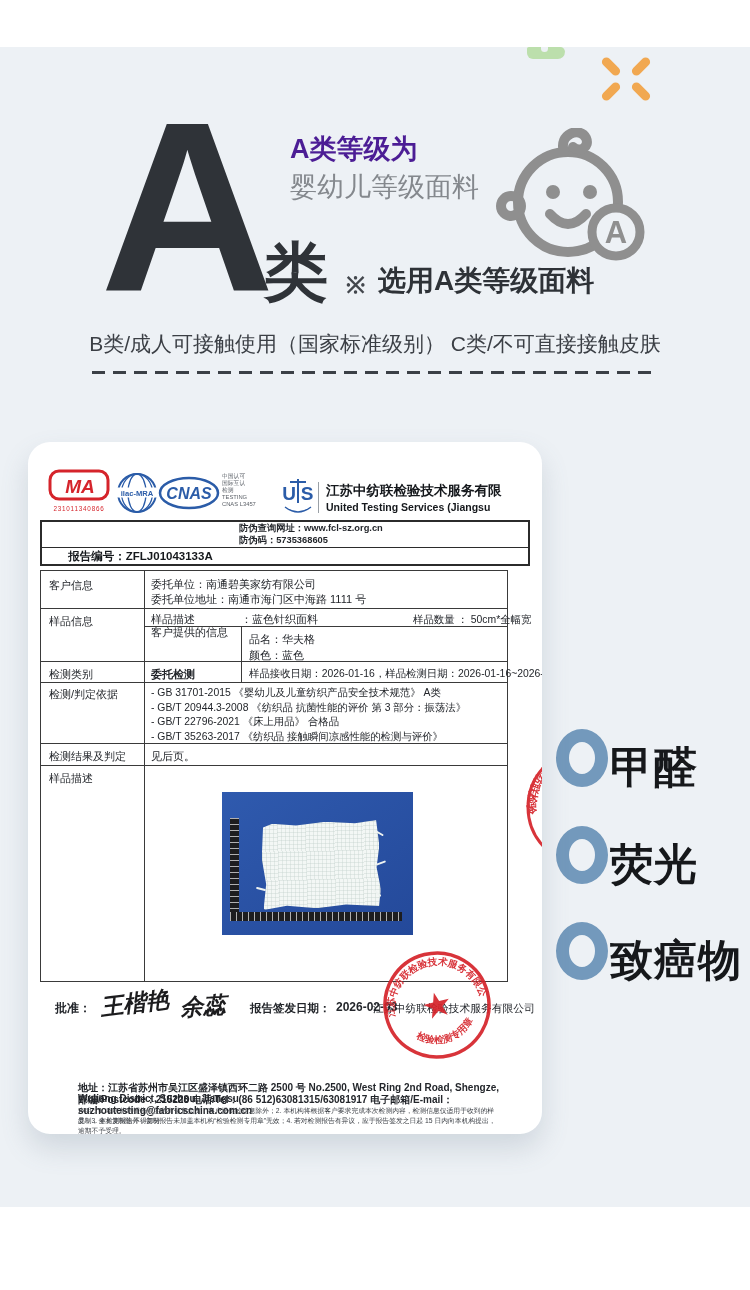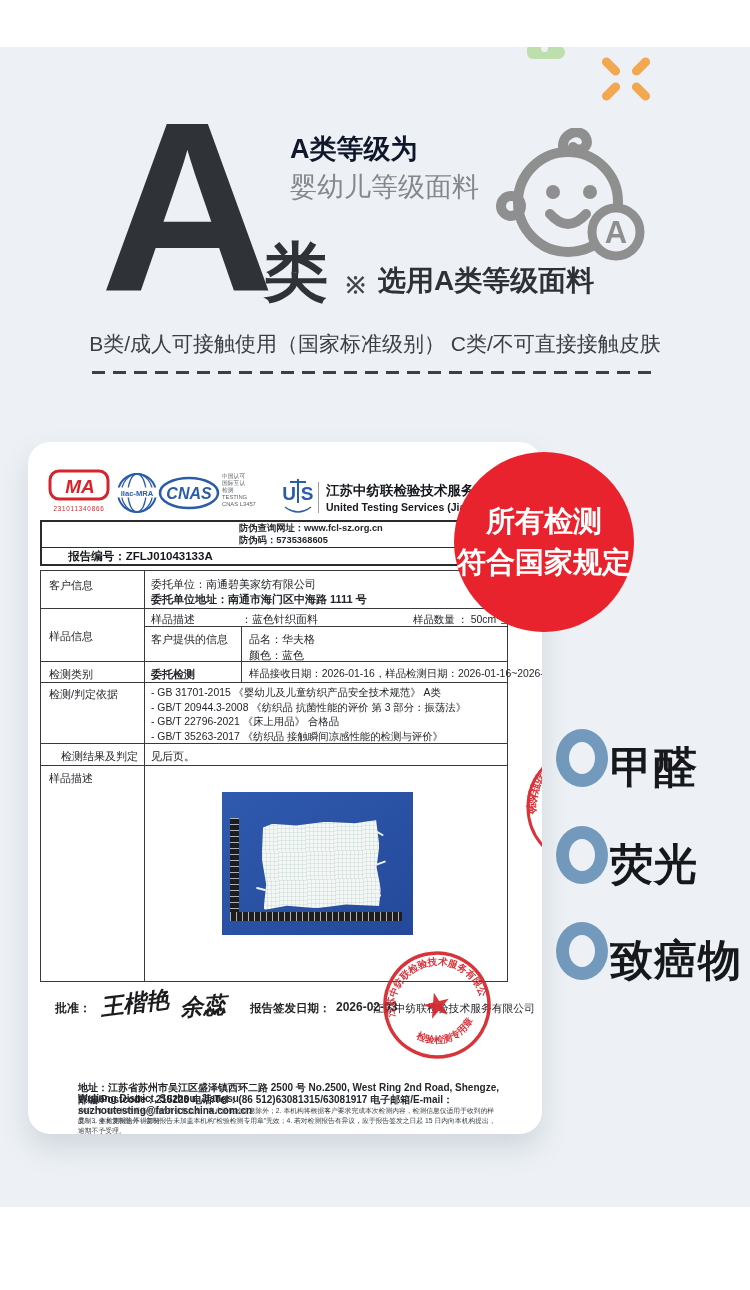--- a/index.html
+++ b/index.html
@@ -4,21 +4,21 @@
 <style>
   html,body{margin:0;padding:0;}
   body{font-family:"Liberation Sans",sans-serif;}
   .page{position:relative;width:750px;height:1290px;background:#fff;overflow:hidden;font-family:"Liberation Sans",sans-serif;}
   .abs{position:absolute;}
   .panel{position:absolute;left:0;top:47px;width:750px;height:1160px;background:#edf1f5;}
   
   .sp{position:absolute;width:22px;height:9px;border-radius:5px;background:#f1a851;}
   
   .big-a{position:absolute;left:100px;top:85px;font-size:242px;line-height:1;font-weight:bold;color:#2f3338;}
-  .hero-t1{position:absolute;left:290px;top:131px;font-size:27px;font-weight:bold;color:#0f172a;}
+  .hero-t1{position:absolute;left:290px;top:131px;font-size:27px;font-weight:bold;color:#4c1d95;}
   .hero-t2{position:absolute;left:290px;top:169px;font-size:27px;color:#84888d;}
   .class-char{position:absolute;left:264px;top:240px;font-size:64px;font-weight:bold;color:#2f3338;line-height:1;}
   .note-mark{position:absolute;left:346px;top:268px;font-size:23px;font-weight:bold;color:#43474d;}
   .note-text{position:absolute;left:378px;top:262px;font-size:28px;font-weight:bold;color:#2e3237;}
   .bc-line{position:absolute;left:0;top:330px;width:750px;text-align:center;font-size:21px;color:#3b3f45;}
   .dash-sep{position:absolute;left:92px;top:371px;width:566px;height:3px;
     background:repeating-linear-gradient(90deg,#3b4046 0 13px,transparent 13px 21px);}
   
   .badge{position:absolute;left:454px;top:452px;width:180px;height:180px;border-radius:50%;
     background:#e8232d;color:#fff;display:flex;flex-direction:column;justify-content:center;align-items:center;
@@ -164,41 +164,41 @@
       <div class="hb2" style="top:55px;"></div>
       <div class="hb" style="top:90px;"></div>
       <div class="hb" style="top:111px;"></div>
       <div class="hb" style="top:172px;"></div>
       <div class="hb" style="top:194px;"></div>
       <div class="vb1"></div>
       <div class="vb2"></div>
 
       <div class="cell" style="left:8px;top:7px;">客户信息</div>
       <div class="cell" style="left:110px;top:6px;">委托单位：南通碧美家纺有限公司</div>
-      <div class="cell" style="left:110px;top:21px;font-weight:bold;">委托单位地址：南通市海门区中海路 1111 号</div>
-
-      <div class="cell" style="left:8px;top:58px;">样品信息</div>
+      <div class="cell" style="left:110px;top:21px;">委托单位地址：南通市海门区中海路 1111 号</div>
+
+      <div class="cell" style="left:8px;top:43px;">样品信息</div>
       <div class="cell" style="left:110px;top:41px;">样品描述</div>
       <div class="cell" style="left:200px;top:41px;">：蓝色针织面料</div>
       <div class="cell small" style="left:372px;top:42px;">样品数量 ： 50cm*全幅宽</div>
-      <div class="cell" style="left:110px;top:61px;">客户提供的信息</div>
+      <div class="cell" style="left:110px;top:54px;">客户提供的信息</div>
       <div class="cell" style="left:208px;top:61px;">品名：华夫格</div>
       <div class="cell" style="left:208px;top:77px;">颜色：蓝色</div>
 
       <div class="cell" style="left:8px;top:96px;">检测类别</div>
       <div class="cell" style="left:110px;top:96px;font-weight:bold;">委托检测</div>
       <div class="cell small" style="left:208px;top:96px;">样品接收日期：2026-01-16，样品检测日期：2026-01-16~2026-01-29</div>
 
       <div class="cell" style="left:8px;top:116px;">检测/判定依据</div>
       <div class="cell small" style="left:110px;top:115px;">- GB 31701-2015 《婴幼儿及儿童纺织产品安全技术规范》 A类</div>
       <div class="cell small" style="left:110px;top:129.5px;">- GB/T 20944.3-2008 《纺织品 抗菌性能的评价 第 3 部分：振荡法》</div>
       <div class="cell small" style="left:110px;top:144px;">- GB/T 22796-2021 《床上用品》 合格品</div>
       <div class="cell small" style="left:110px;top:158.5px;">- GB/T 35263-2017 《纺织品 接触瞬间凉感性能的检测与评价》</div>
 
-      <div class="cell" style="left:20px;top:178px;">检测结果及判定</div>
+      <div class="cell" style="left:8px;top:178px;">检测结果及判定</div>
       <div class="cell" style="left:110px;top:178px;">见后页。</div>
 
       <div class="cell" style="left:8px;top:200px;">样品描述</div>
     </div>
 
     <div class="photo">
       <div class="rulv"></div>
       <div class="rulh"></div>
       <div class="fabric"></div>
       <div class="thread" style="left:152px;top:40px;transform:rotate(30deg);"></div>
@@ -238,24 +238,20 @@
         <textPath href="#sArc2" startOffset="8%">检验检测专用章</textPath>
       </text>
     </svg>
 
     <div class="f12" style="top:640px;">地址：江苏省苏州市吴江区盛泽镇西环二路 2500 号      No.2500, West Ring 2nd Road, Shengze, Wujiang District, Suzhou, Jiangsu</div>
     <div class="f12" style="top:652px;">邮编/Postcode：215228  电话/Tel：(86 512)63081315/63081917  电子邮箱/E-mail：suzhoutesting@fabricschina.com.cn</div>
     <div class="f34" style="top:664px;">声明：1. 本机构对报告中的所有信息负责，客户提供的信息除外；2. 本机构将根据客户要求完成本次检测内容，检测信息仅适用于收到的样品；3. 本检测报告不得部分</div>
     <div class="f34" style="top:674px;">复制，全文复制除外，复制报告未加盖本机构“检验检测专用章”无效；4. 若对检测报告有异议，应于报告签发之日起 15 日内向本机构提出，逾期不予受理。</div>
   </div>
 
-  <div class="badge">
-    <div class="b1">所有检测</div>
-    <div class="b2">符合国家规定</div>
-  </div>
 
   <div>
     <div class="ring" style="left:556px;top:729px;"></div>
     <div class="zlabel" style="left:610px;top:746px;">甲醛</div>
     <div class="ring" style="left:556px;top:826px;"></div>
     <div class="zlabel" style="left:610px;top:843px;">荧光</div>
     <div class="ring" style="left:556px;top:922px;"></div>
     <div class="zlabel" style="left:610px;top:939px;">致癌物</div>
   </div>
 </div>

